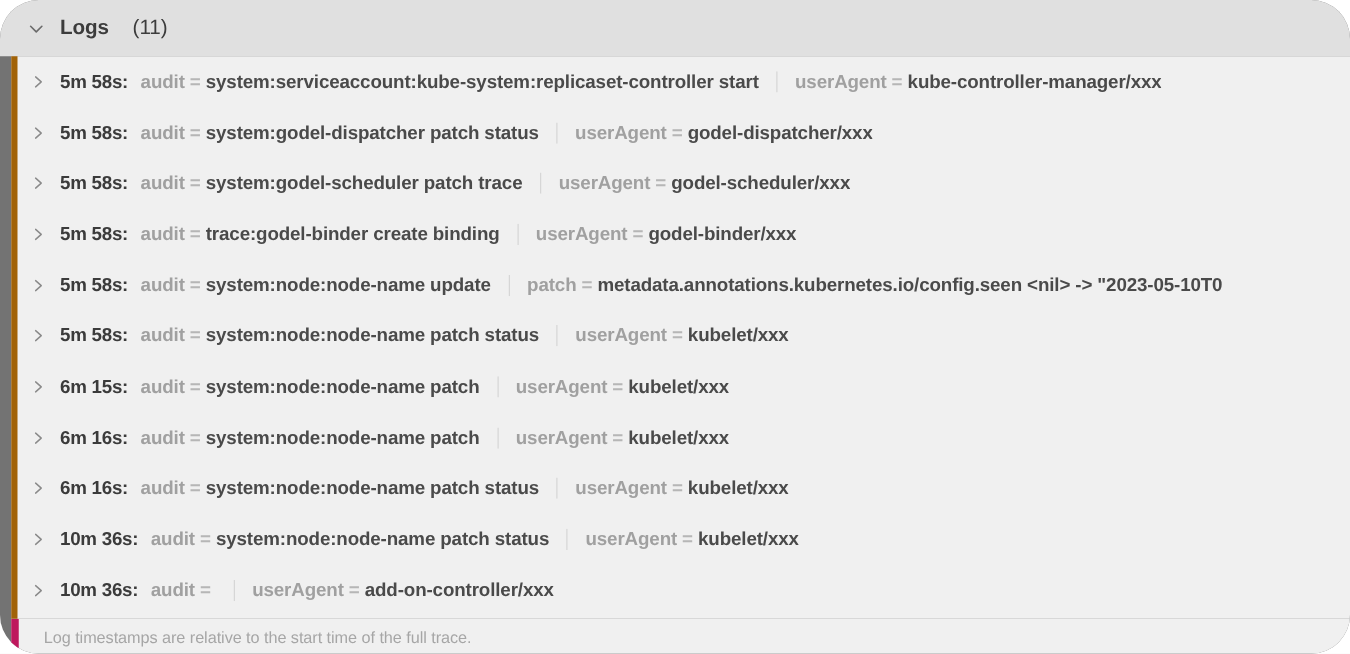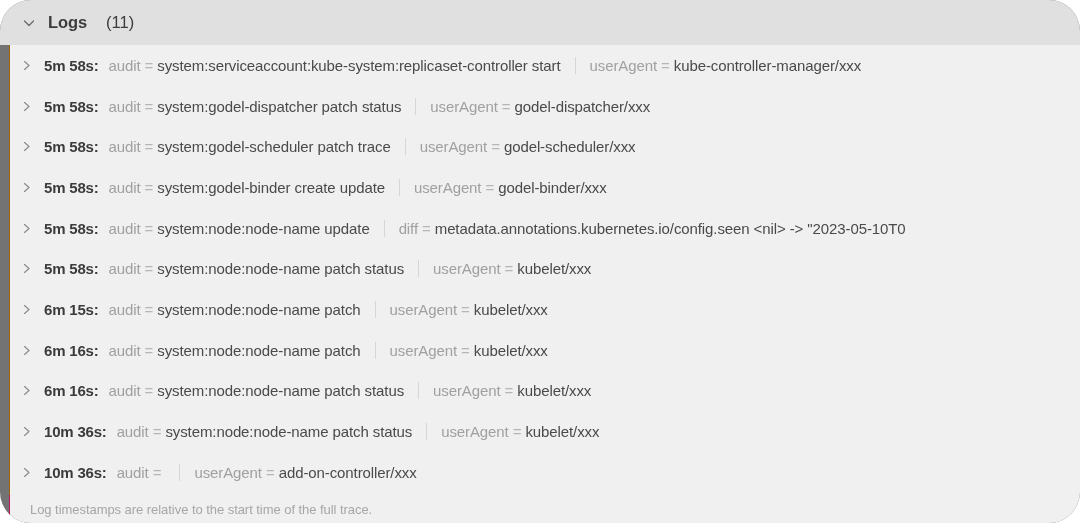--- a/index.html
+++ b/index.html
@@ -56,21 +56,21 @@
     font-size: 16.5px;
     font-weight: normal;
     color: #3c3c3c;
     margin-left: 19px;
   }
 
   
   .logs-body {
     flex: 1 1 auto;
     background: #f0f0f0;
-    border-left: 1px solid #a16207;
+    border-left: 5px solid #a16207;
     margin-left: 9px;
     box-sizing: border-box;
     overflow: hidden;
     position: relative;
   }
 
   .log-row {
     height: 40.7px;
     display: flex;
     align-items: center;
@@ -104,20 +104,21 @@
     align-items: center;
     margin-left: 10px;
     min-width: 0;
     overflow: hidden;
   }
   .kv-pair {
     display: flex;
     align-items: center;
     flex: 0 0 auto;
     white-space: nowrap;
+    font-weight: bold;
   }
   .kv-sep {
     flex: 0 0 1px;
     width: 1px;
     height: 17px;
     background: #d6d6d6;
     margin: 0 14px;
     align-self: center;
   }
   .kv-key {
@@ -137,21 +138,21 @@
   }
 
   
   .logs-footer {
     flex: 0 0 auto;
     height: 28px;
     display: flex;
     align-items: center;
     padding-left: 20px;
     margin-left: 9px;
-    border-left: 1px solid #be185d;
+    border-left: 6px solid #be185d;
     box-sizing: border-box;
     background: #f0f0f0;
   }
   .logs-footer-text {
     font-size: 13px;
     color: #a6a6a6;
     letter-spacing: -0.05px;
   }
 </style>
 </head>
@@ -237,21 +238,21 @@
         <span class="row-chevron-icon">
           <svg viewBox="0 0 11 11" width="11" height="11" aria-hidden="true">
             <polyline points="3.5,1.5 8,5.5 3.5,9.5" fill="none" stroke="#8a8a8a" stroke-width="1.15" stroke-linecap="round" stroke-linejoin="round"></polyline>
           </svg>
         </span>
         <span class="log-ts">5m 58s:</span>
         <span class="kv-list">
           <span class="kv-pair">
             <span class="kv-key">audit</span>
             <span class="kv-eq">=</span>
-            <span class="kv-val">system:godel-binder create update</span>
+            <span class="kv-val">trace:godel-binder create binding</span>
           </span>
           <span class="kv-sep"></span>
           <span class="kv-pair">
             <span class="kv-key">userAgent</span>
             <span class="kv-eq">=</span>
             <span class="kv-val">godel-binder/xxx</span>
           </span>
         </span>
       </div>
       <div class="log-row">
@@ -262,21 +263,21 @@
         </span>
         <span class="log-ts">5m 58s:</span>
         <span class="kv-list">
           <span class="kv-pair">
             <span class="kv-key">audit</span>
             <span class="kv-eq">=</span>
             <span class="kv-val">system:node:node-name update</span>
           </span>
           <span class="kv-sep"></span>
           <span class="kv-pair">
-            <span class="kv-key">diff</span>
+            <span class="kv-key">patch</span>
             <span class="kv-eq">=</span>
             <span class="kv-val">metadata.annotations.kubernetes.io/config.seen &lt;nil&gt; -&gt; "2023-05-10T0</span>
           </span>
         </span>
       </div>
       <div class="log-row">
         <span class="row-chevron-icon">
           <svg viewBox="0 0 11 11" width="11" height="11" aria-hidden="true">
             <polyline points="3.5,1.5 8,5.5 3.5,9.5" fill="none" stroke="#8a8a8a" stroke-width="1.15" stroke-linecap="round" stroke-linejoin="round"></polyline>
           </svg>

